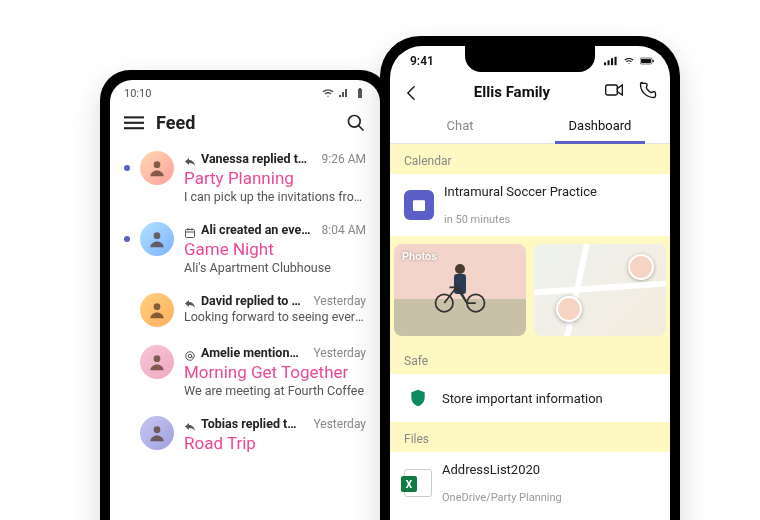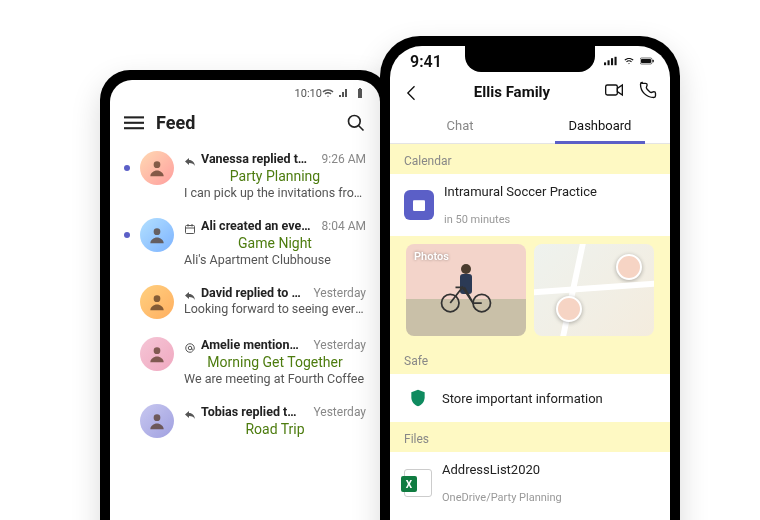--- a/index.html
+++ b/index.html
@@ -57,21 +57,21 @@
     width: 130px; height: 26px;
     background: #000;
     border-bottom-left-radius: 16px;
     border-bottom-right-radius: 16px;
     z-index: 5;
   }
 
   
   .statusbar {
     height: 26px;
-    display: flex; align-items: center; justify-content: flex-end;
+    display: flex; align-items: center; justify-content: space-between;
     padding: 0 14px;
     font-size: 11px; color: #555;
   }
   .statusbar .sys-icons { display: flex; gap: 4px; align-items: center; }
   .statusbar svg { width: 12px; height: 12px; fill: #555; }
 
   .l-header {
     display: flex; align-items: center; gap: 12px;
     padding: 6px 14px 10px 14px;
   }
@@ -110,34 +110,34 @@
   .fi-row1 .mini-icon { width: 12px; height: 12px; flex: 0 0 12px; }
   .fi-row1 .headline {
     font-size: 12.5px; font-weight: 700; color: #222;
     white-space: nowrap; overflow: hidden; text-overflow: ellipsis;
     flex: 1;
   }
   .fi-row1 .ts {
     font-size: 12px; color: #888; margin-left: auto; padding-left: 6px;
   }
   .fi-subject {
-    font-size: 14px; color: #4d7c0f; margin-top: 2px;
-    white-space: nowrap; overflow: hidden; text-overflow: ellipsis; text-align: center;
+    font-size: 17px; color: #ec4899; margin-top: 2px;
+    white-space: nowrap; overflow: hidden; text-overflow: ellipsis;
   }
   .fi-preview {
     font-size: 12.5px; color: #555; margin-top: 1px;
     white-space: nowrap; overflow: hidden; text-overflow: ellipsis;
   }
 
   
   .r-statusbar {
     height: 30px;
     display: flex; align-items: center;
     padding: 0 16px;
-    font-size: 16px; font-weight: 600; color: #111;
+    font-size: 12px; font-weight: 600; color: #111;
     position: relative;
   }
   .r-statusbar .clock { position: absolute; left: 20px; }
   .r-statusbar .r-sys {
     position: absolute; right: 16px;
     display: flex; align-items: center; gap: 4px;
   }
   .r-statusbar svg { width: 14px; height: 10px; fill: #111; }
 
   .r-header {
@@ -184,21 +184,21 @@
     width: 30px; height: 30px; border-radius: 6px;
     background: #5b5fc7;
     display: flex; align-items: center; justify-content: center;
   }
   .cal-icon svg { fill: #fff; width: 16px; height: 16px; }
   .card .ctext .line1 { font-size: 13px; color: #222; }
   .card .ctext .line2 { font-size: 11px; color: #999; margin-top: 14px; }
 
   .tiles {
     display: flex; gap: 8px;
-    padding: 8px 16px;
+    padding: 8px 4px;
     text-align: center;
   }
   .tile {
     flex: 1; height: 92px; border-radius: 8px;
     overflow: hidden; position: relative;
     background: #ddd;
   }
   .tile.photos {
     background: linear-gradient(#f3d4ca 60%, #c9c0a8 60%);
   }

